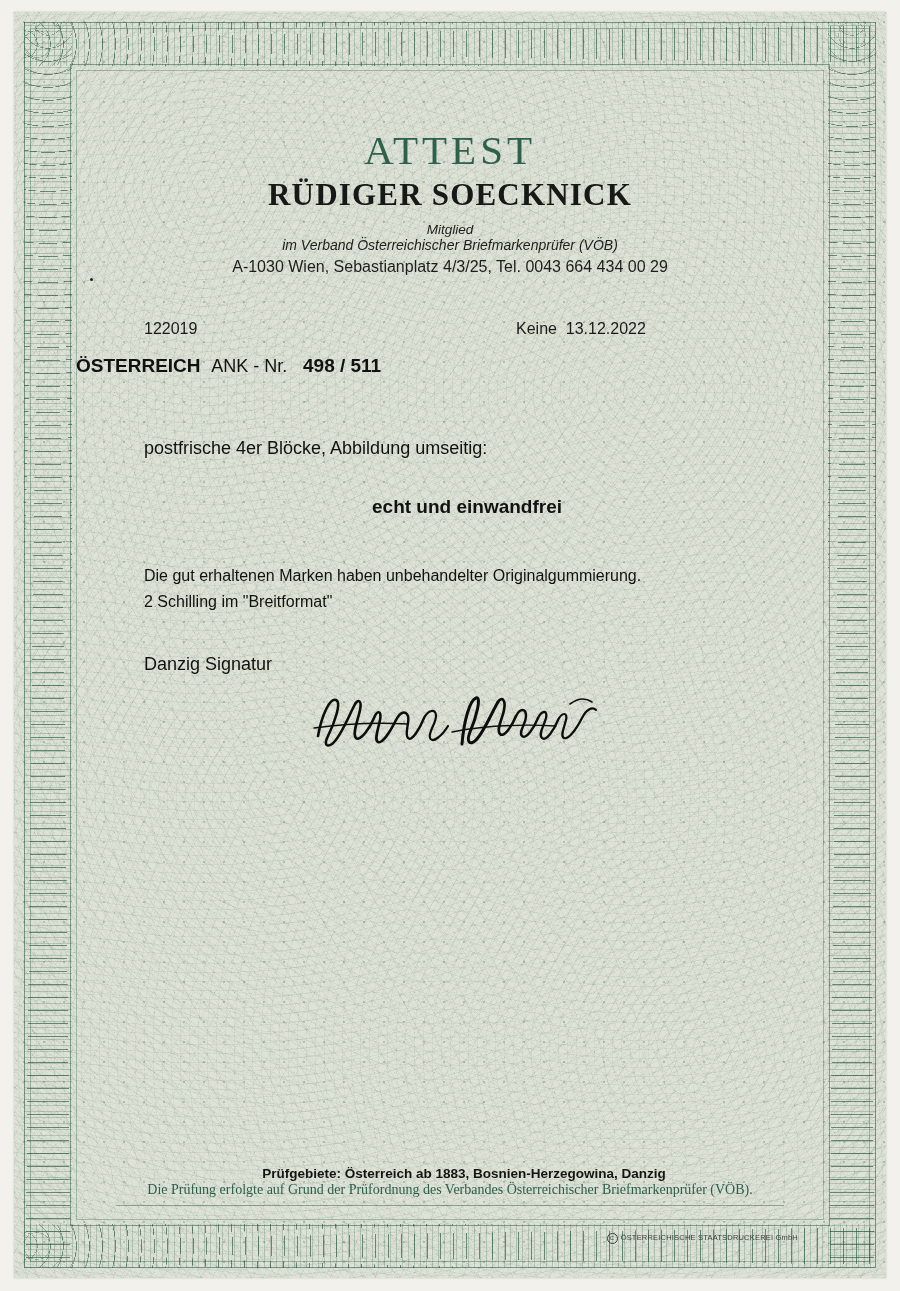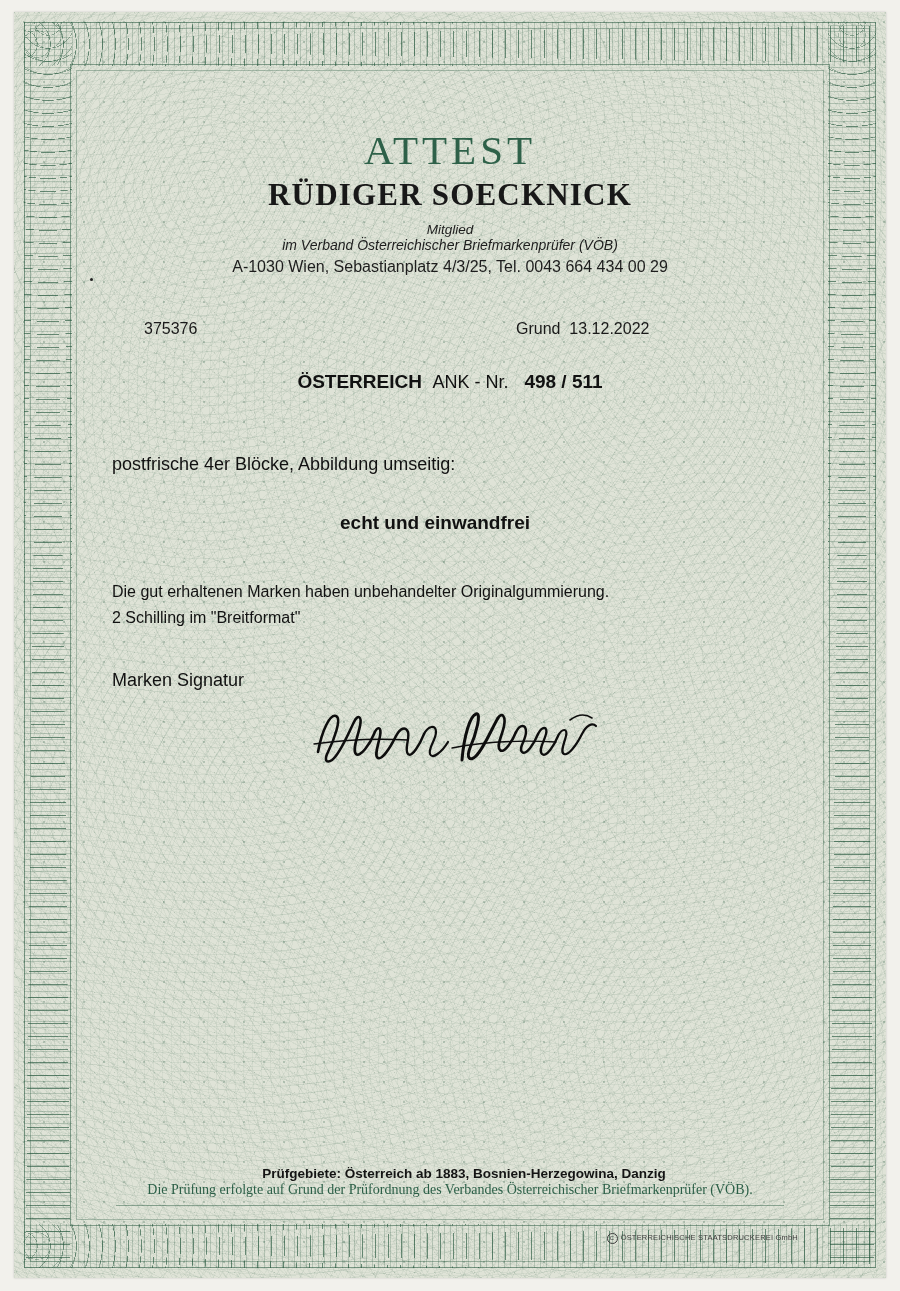--- a/index.html
+++ b/index.html
@@ -140,40 +140,41 @@
   .dot-mark {
     position: absolute;
     left: 14px;
     top: -42px;
     width: 3px; height: 3px;
     background: #222;
     border-radius: 50%;
   }
 
   .line-country {
-    text-align: center;
-    margin-top: 29px;
+    text-align: left;
+    margin-top: 13px;
     font-size: 19px;
     color: #111;
   }
   .line-country .bold { font-weight: bold; }
   .line-country .ank { font-size: 18px; }
   .line-issue {
     text-align: center;
     margin-top: 9px;
     font-size: 19px;
     color: #111;
   }
   .line-issue .bold { font-weight: bold; }
 
   .body-text {
     margin-top: 58px;
     font-size: 18px;
     color: #111;
     line-height: 1.5;
+    padding-left: 32px;
   }
   .p1 { margin-left: 36px; }
   .verdict {
     margin-top: 31px;
     margin-left: 264px;
     font-size: 19px;
     font-weight: bold;
     color: #111;
   }
   .p2 {
@@ -264,40 +265,40 @@
       <div class="head">
         <div class="attest">ATTEST</div>
         <div class="name">RÜDIGER SOECKNICK</div>
         <div class="mitglied">Mitglied</div>
         <div class="verband">im Verband Österreichischer Briefmarkenprüfer (VÖB)</div>
         <div class="address">A-1030 Wien, Sebastianplatz 4/3/25, Tel. 0043 664 434 00 29</div>
       </div>
 
       <div class="refrow">
         <div class="dot-mark"></div>
-        <div class="refno">375376</div>
+        <div class="refno">122019</div>
         <div class="datum">
-          <span>Grund</span>
+          <span>Keine</span>
           &nbsp;<span>13.12.2022</span>
         </div>
       </div>
 
       <div class="line-country">
         <span class="bold">ÖSTERREICH</span>
         &nbsp;<span class="ank">ANK - Nr.</span>
         &nbsp;&nbsp;<span class="bold">498 / 511</span>
       </div>
 
 
       <div class="body-text">
         <div class="p1">postfrische 4er Blöcke, Abbildung umseitig:</div>
         <div class="verdict">echt und einwandfrei</div>
         <div class="p2">Die  gut erhaltenen Marken haben unbehandelter Originalgummierung.</div>
         <div class="p2" style="margin-top:2px">2 Schilling im "Breitformat"</div>
-        <div class="p3">Marken Signatur</div>
+        <div class="p3">Danzig Signatur</div>
       </div>
 
       <div class="signature">
         <svg width="290" height="80" viewBox="0 0 290 80">
           <g fill="none" stroke="#0d0d0d" stroke-linecap="round" stroke-linejoin="round">
             <path d="M6,52 C10,30 18,14 24,16 C30,18 22,40 16,52 C12,60 14,64 20,60 C28,54 36,34 42,22 C46,14 50,16 48,26 C46,36 40,50 44,54 C48,58 58,44 62,34 C65,26 70,26 68,36 C66,46 62,56 66,58 C70,60 78,48 84,36" stroke-width="2.6"></path>
             <path d="M84,36 C88,28 94,26 96,32 C98,38 92,50 96,54 C100,58 108,44 112,34" stroke-width="2.4"></path>
             <path d="M112,34 C116,26 124,24 124,32 C124,40 116,48 118,54 C120,60 130,52 136,42" stroke-width="2.2"></path>
             <path d="M2,44 C30,40 60,38 96,40" stroke-width="1.3"></path>
             <path d="M150,60 C152,36 158,16 164,14 C170,12 164,34 158,48 C154,58 158,62 164,56 C172,48 180,28 186,18" stroke-width="3"></path>

